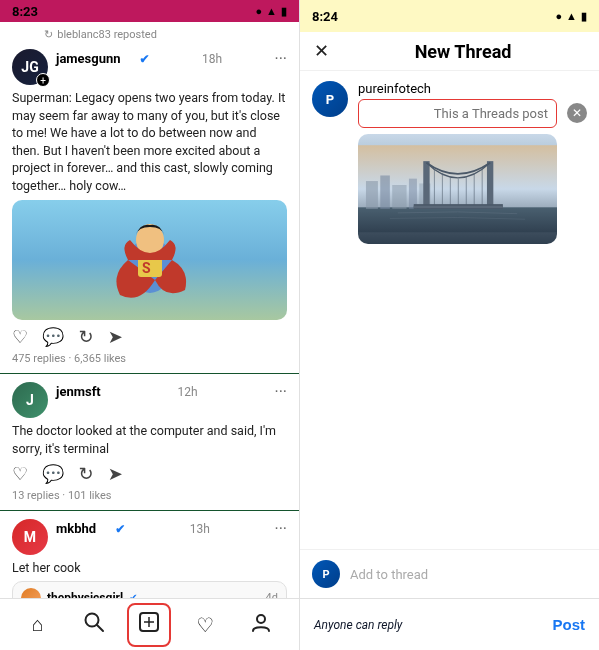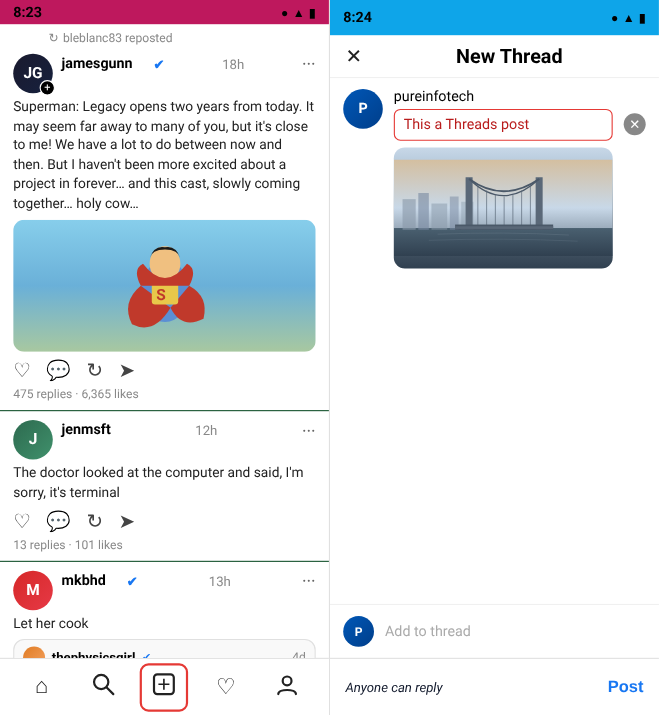--- a/index.html
+++ b/index.html
@@ -234,21 +234,21 @@
     }
 
     .right-status-bar {
       display: flex;
       justify-content: space-between;
       align-items: center;
       padding: 16px 12px;
       font-size: 13px;
       font-weight: 700;
       height: 22px;
-      background: #0ea5e9;
+      background: #fef9c3;
     }
 
     .right-header {
       display: flex;
       align-items: center;
       justify-content: space-between;
       padding: 8px 14px;
       border-bottom: 1px solid #f0f0f0;
     }
 
@@ -303,22 +303,23 @@
       margin-bottom: 3px;
     }
 
     .thread-text-input {
       border: 1.5px solid #e53935;
       border-radius: 6px;
       padding: 6px 8px;
       font-size: 13px;
       width: 100%;
       outline: none;
-      color: #b91c1c;
+      color: #737373;
       font-family: inherit;
+      text-align: right;
     }
 
     .dismiss-btn {
       background: #888;
       border: none;
       border-radius: 50%;
       width: 20px;
       height: 20px;
       color: #fff;
       font-size: 12px;

